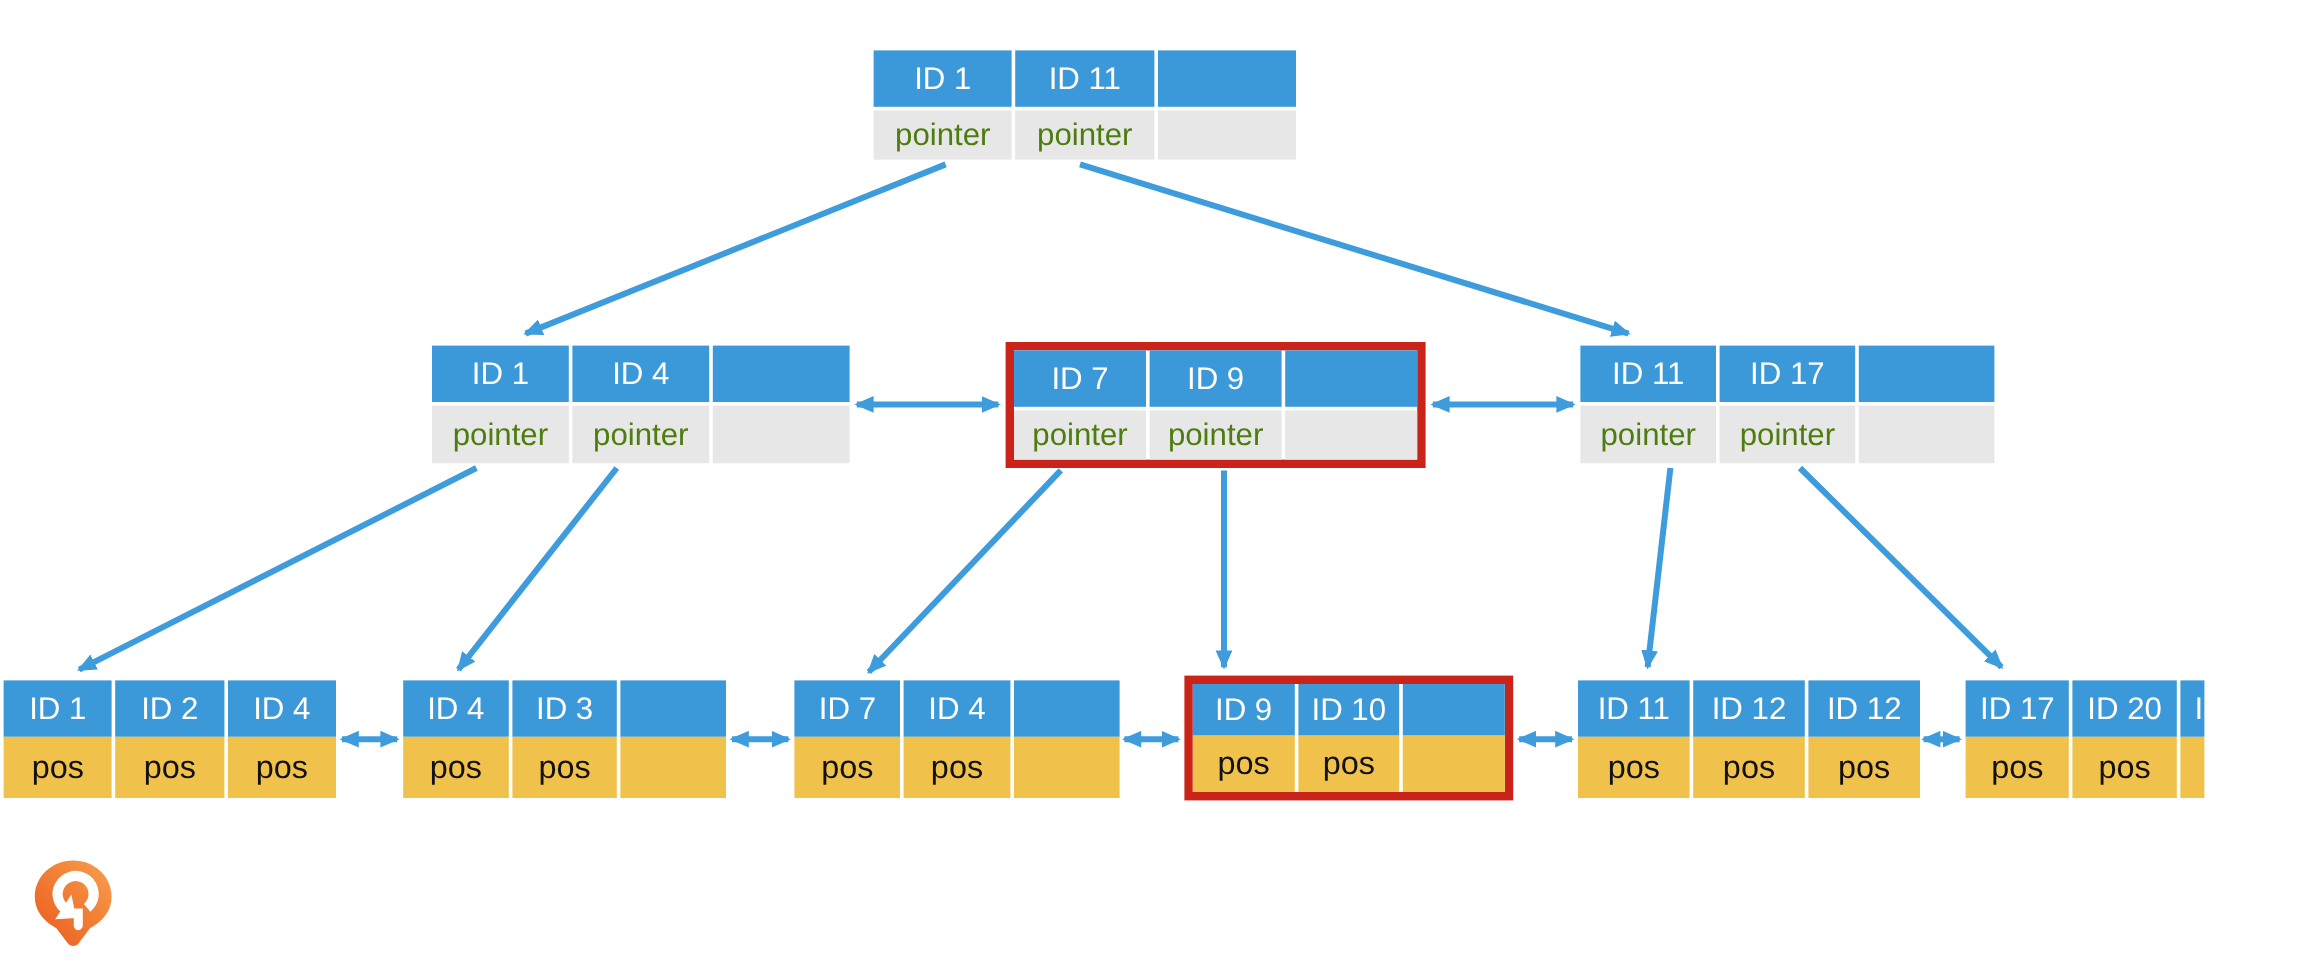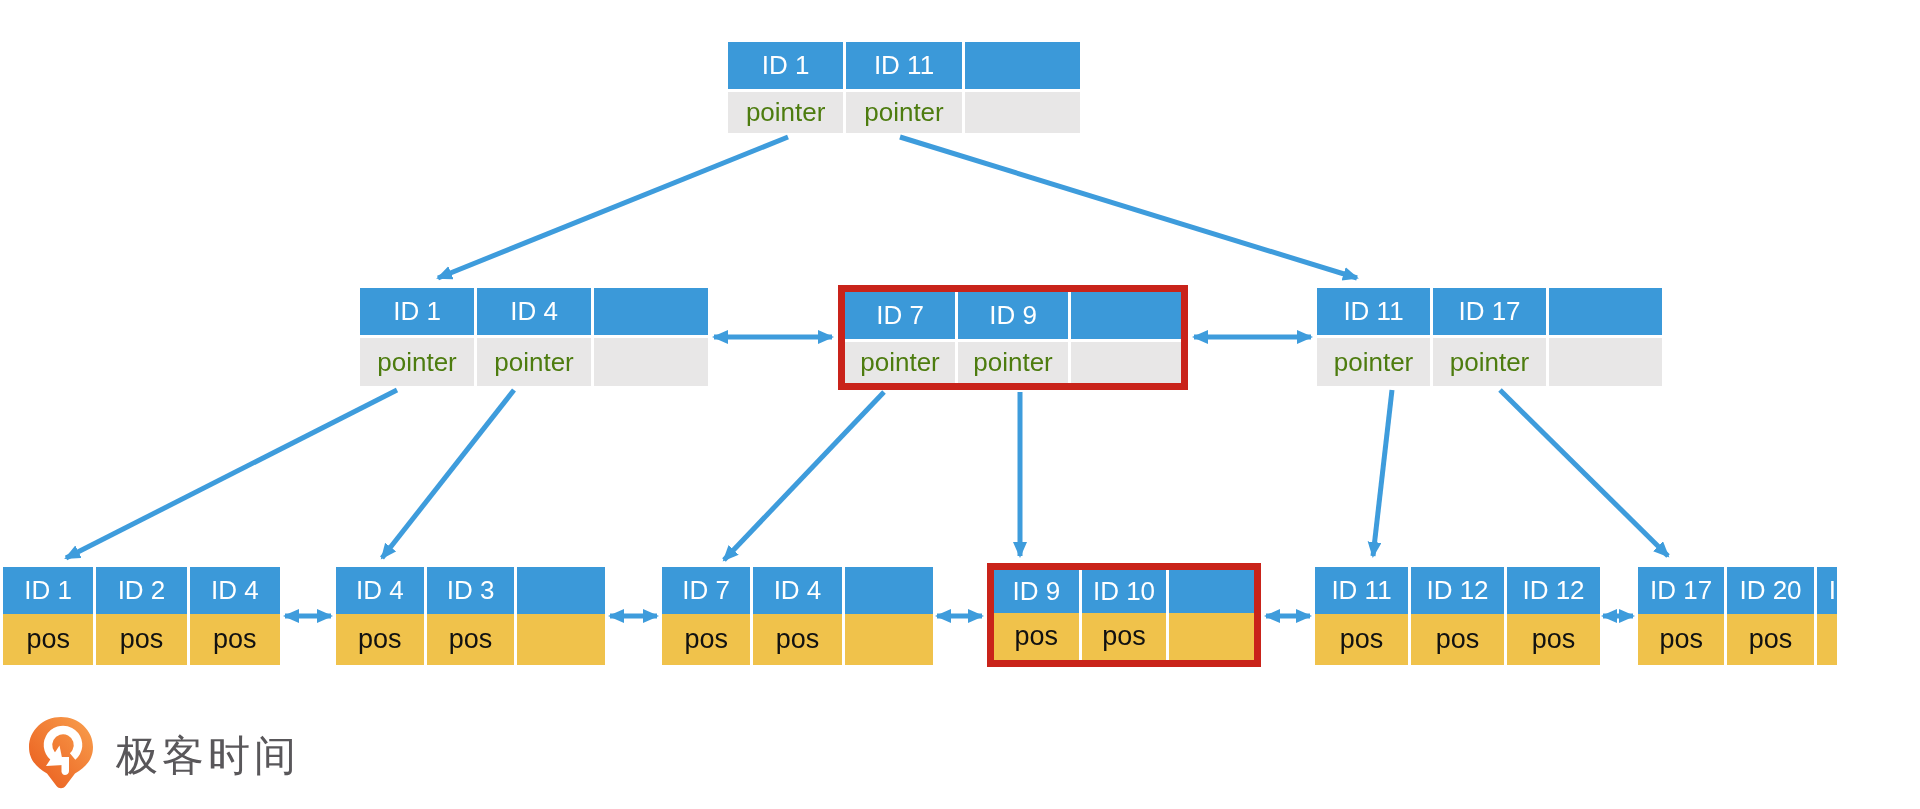--- a/index.html
+++ b/index.html
@@ -199,16 +199,15 @@
         <linearGradient id="lg-orange" x1="0" y1="1" x2="1" y2="0">
           <stop offset="0" stop-color="#E9591B"></stop>
           <stop offset="1" stop-color="#F9A04E"></stop>
         </linearGradient>
       </defs>
       <path d="M33,1 C50.7,1 65,14.4 65,31 C65,43.5 57.5,51.5 47,57.5 L37.5,70 C35.2,73 30.8,73 28.5,70 L19,57.5 C8.5,51.5 1,43.5 1,31 C1,14.4 15.3,1 33,1 Z" fill="url(#lg-orange)"></path>
       <circle cx="35" cy="29" r="15" fill="none" stroke="#ffffff" stroke-width="8.5" stroke-dasharray="76 19" transform="rotate(118 35 29)"></circle>
       <path d="M18,50 L31.5,29.5 L35.5,49 Z" fill="#ffffff"></path>
       <path d="M33.5,41 L41,41 L41,55 C41,58.5 36.5,60.5 34.5,58 L33.5,56 Z" fill="#ffffff"></path>
     </svg>
-    <div id="logo-text">极客时间</div>
   </div>
 
 </div>
 
 </body></html>

